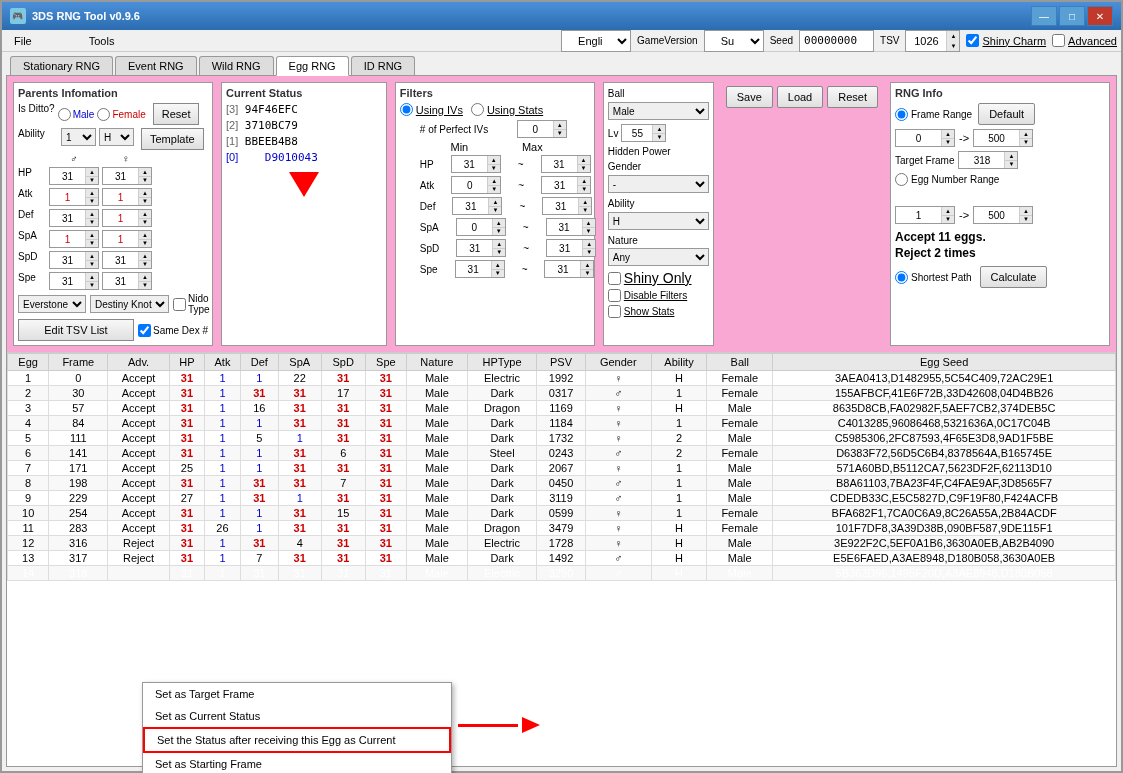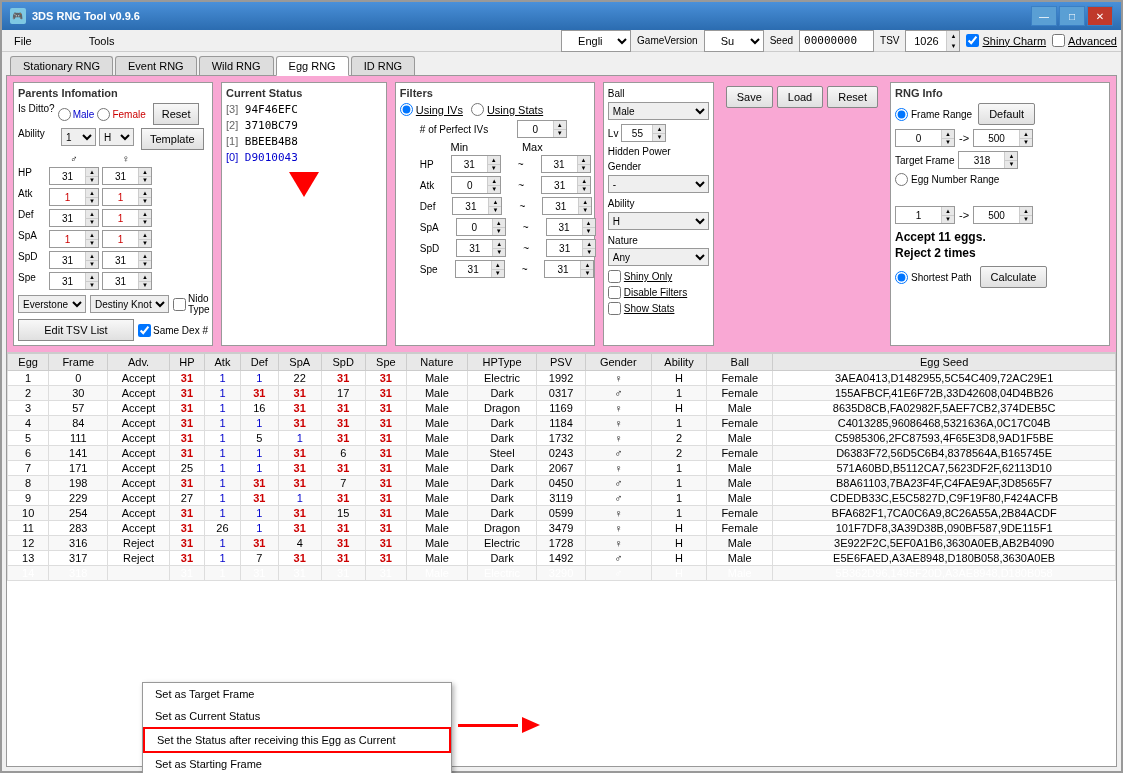--- a/index.html
+++ b/index.html
@@ -475,21 +475,21 @@
         <div class="status-row">
           <span style="color:#666;">[3]</span> <span style="font-family:monospace;">94F46EFC</span>
         </div>
         <div class="status-row">
           <span style="color:#666;">[2]</span> <span style="font-family:monospace;">3710BC79</span>
         </div>
         <div class="status-row">
           <span style="color:#666;">[1]</span> <span style="font-family:monospace;">BBEEB4B8</span>
         </div>
         <div class="status-row">
-          <span style="color:#0000cc;">[0]</span> <span style="font-family:monospace;color:#0000cc;">D9010043</span>
+          <span style="color:#0000cc;">[0]</span> <span style="font-family:monospace;color:#0000cc;margin-left:20px;">D9010043</span>
         </div>
 
         <div style="margin-top:8px; display:flex; justify-content:center;">
           <div style="width:0; height:0; border-left:15px solid transparent; border-right:15px solid transparent; border-top:25px solid red;"></div>
         </div>
       </div>
 
       <div class="panel-section filters-section">
         <div class="panel-title">Filters</div>
 
@@ -676,21 +676,21 @@
         
         <div style="margin-bottom:2px;">
           <span style="font-size:10px;">Nature</span>
         </div>
         <select class="small-select" style="width:100%;margin-bottom:4px;">
           <option>Any</option>
         </select>
         
         <label class="checkbox-label" style="margin-bottom:3px;">
           <input type="checkbox" class="chk-box" style="">
-          <span style="font-size:10px;text-align:center;">Shiny Only</span>
+          <span style="font-size:14px;text-align:center;">Shiny Only</span>
         </label>
         <label class="checkbox-label">
           <input type="checkbox" class="chk-box" style="">
           <span style="font-size:10px;">Disable Filters</span>
         </label>
         
         <label class="checkbox-label" style="margin-top:3px;">
           <input type="checkbox" class="chk-box" style="">
           <span style="font-size:10px;">Show Stats</span>
         </label>

